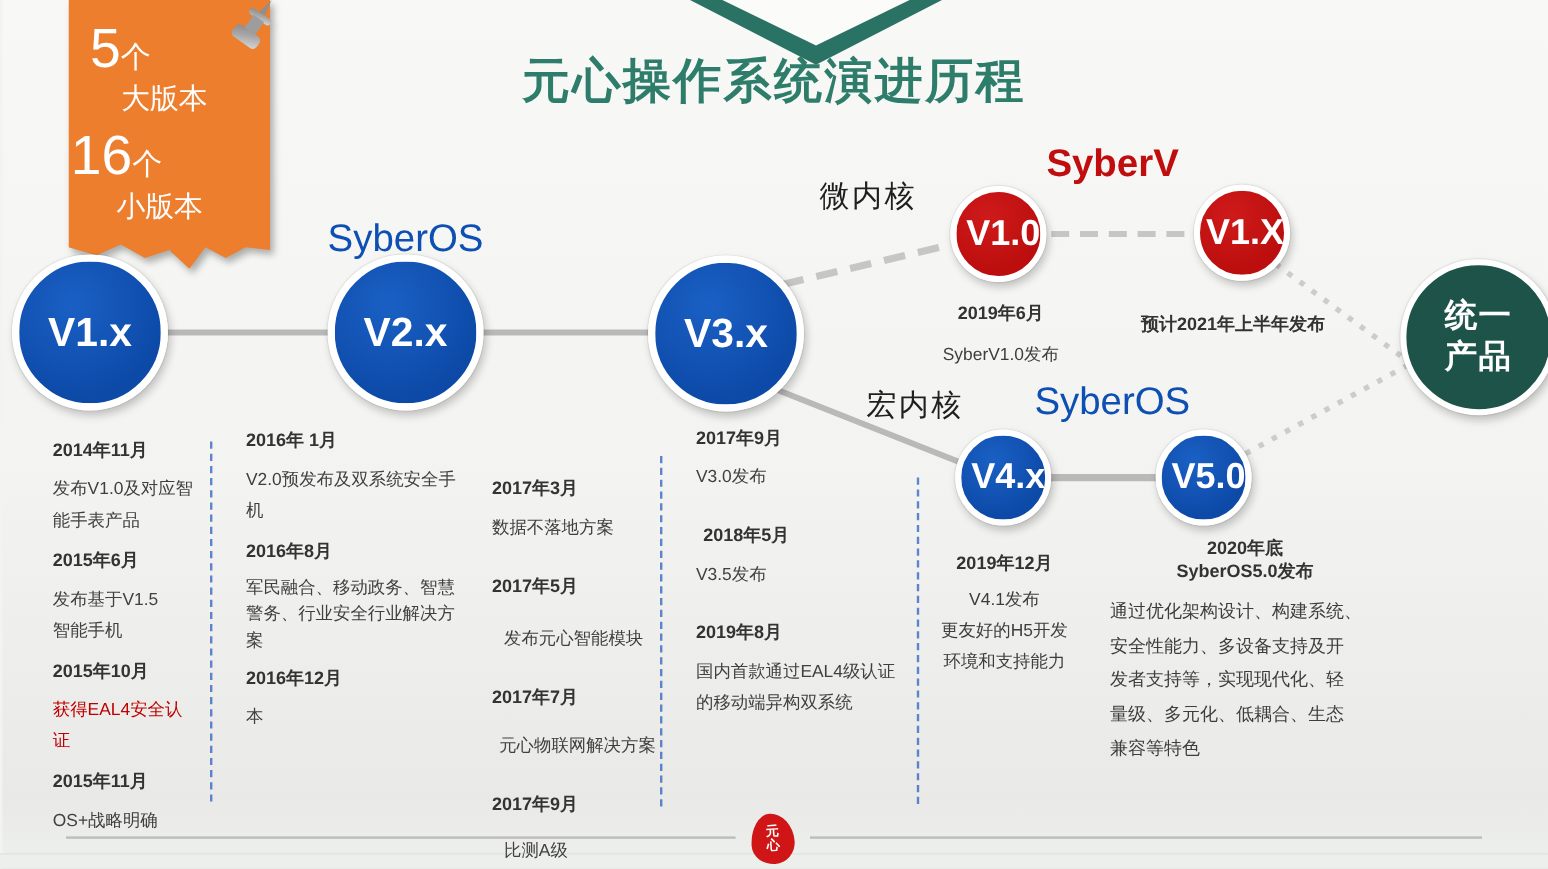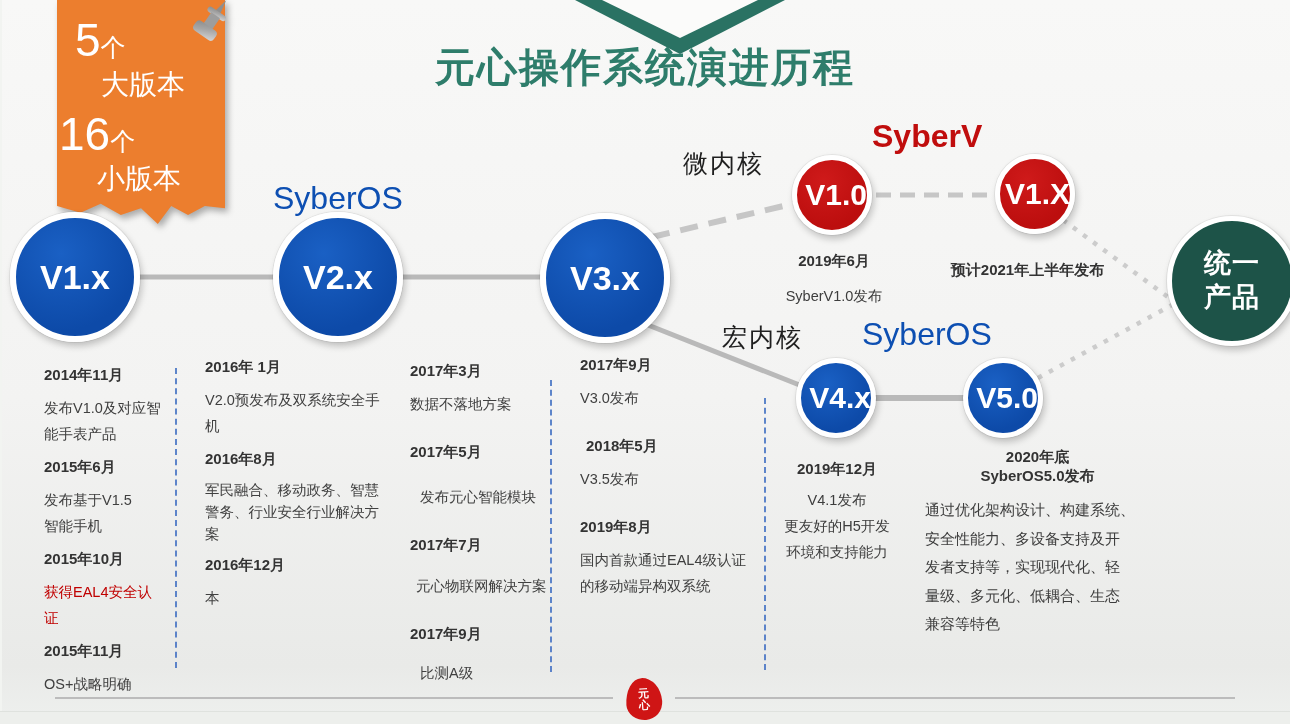--- a/index.html
+++ b/index.html
@@ -25,21 +25,21 @@
     position:absolute;left:57px;top:0;width:168px;height:224px;
     filter:drop-shadow(3px 4px 3px rgba(0,0,0,0.30));
   }
   #note .paper{
     width:100%;height:100%;background:#ec7e2e;color:#fff;
     clip-path:polygon(0 0,100% 0,100% 93%,88% 92%,78% 96%,68% 92%,60% 100%,50% 93%,38% 96%,26% 91%,14% 95%,0 92%);
   }
   .note-line{white-space:nowrap;line-height:1.05;}
   .note-big{font-size:46px;}
   .note-unit{font-size:25px;}
-  .note-sub{font-size:28px;}
+  .note-sub{font-size:24px;}
   #note .l1{padding:16px 0 0 18px;}
   #note .l2{padding:6px 0 0 44px;}
   #note .l3{padding:10px 0 0 2px;}
   #note .l4{padding:6px 0 0 40px;}
   #pin{position:absolute;right:-14px;top:-6px;width:56px;height:56px;}
   
   #wires{position:absolute;left:0;top:0;z-index:1;}
   
   .node{position:absolute;border-radius:50%;display:flex;align-items:center;justify-content:center;
         color:#fff;font-weight:bold;z-index:2;
@@ -233,21 +233,21 @@
       <div class="line" style="line-height:22px;">警务、行业安全行业解决方</div>
       <div class="line" style="line-height:22px;">案</div>
     </div>
     <div class="entry">
       <div class="date">2016年12月</div>
       <div class="line">本</div>
     </div>
   </div>
 
   <div class="col" style="left:410px;top:362px;width:150px;">
-    <div class="entry" style="margin-bottom:26px;">
+    <div class="entry" style="margin-bottom:26px;margin-top:36px;">
       <div class="date">2017年3月</div>
       <div class="line">数据不落地方案</div>
     </div>
     <div class="entry" style="margin-bottom:26px;">
       <div class="date" style="margin-bottom:22px;">2017年5月</div>
       <div class="line" style="padding-left:10px;">发布元心智能模块</div>
     </div>
     <div class="entry" style="margin-bottom:26px;">
       <div class="date" style="margin-bottom:18px;">2017年7月</div>
       <div class="line" style="padding-left:6px;">元心物联网解决方案</div>

